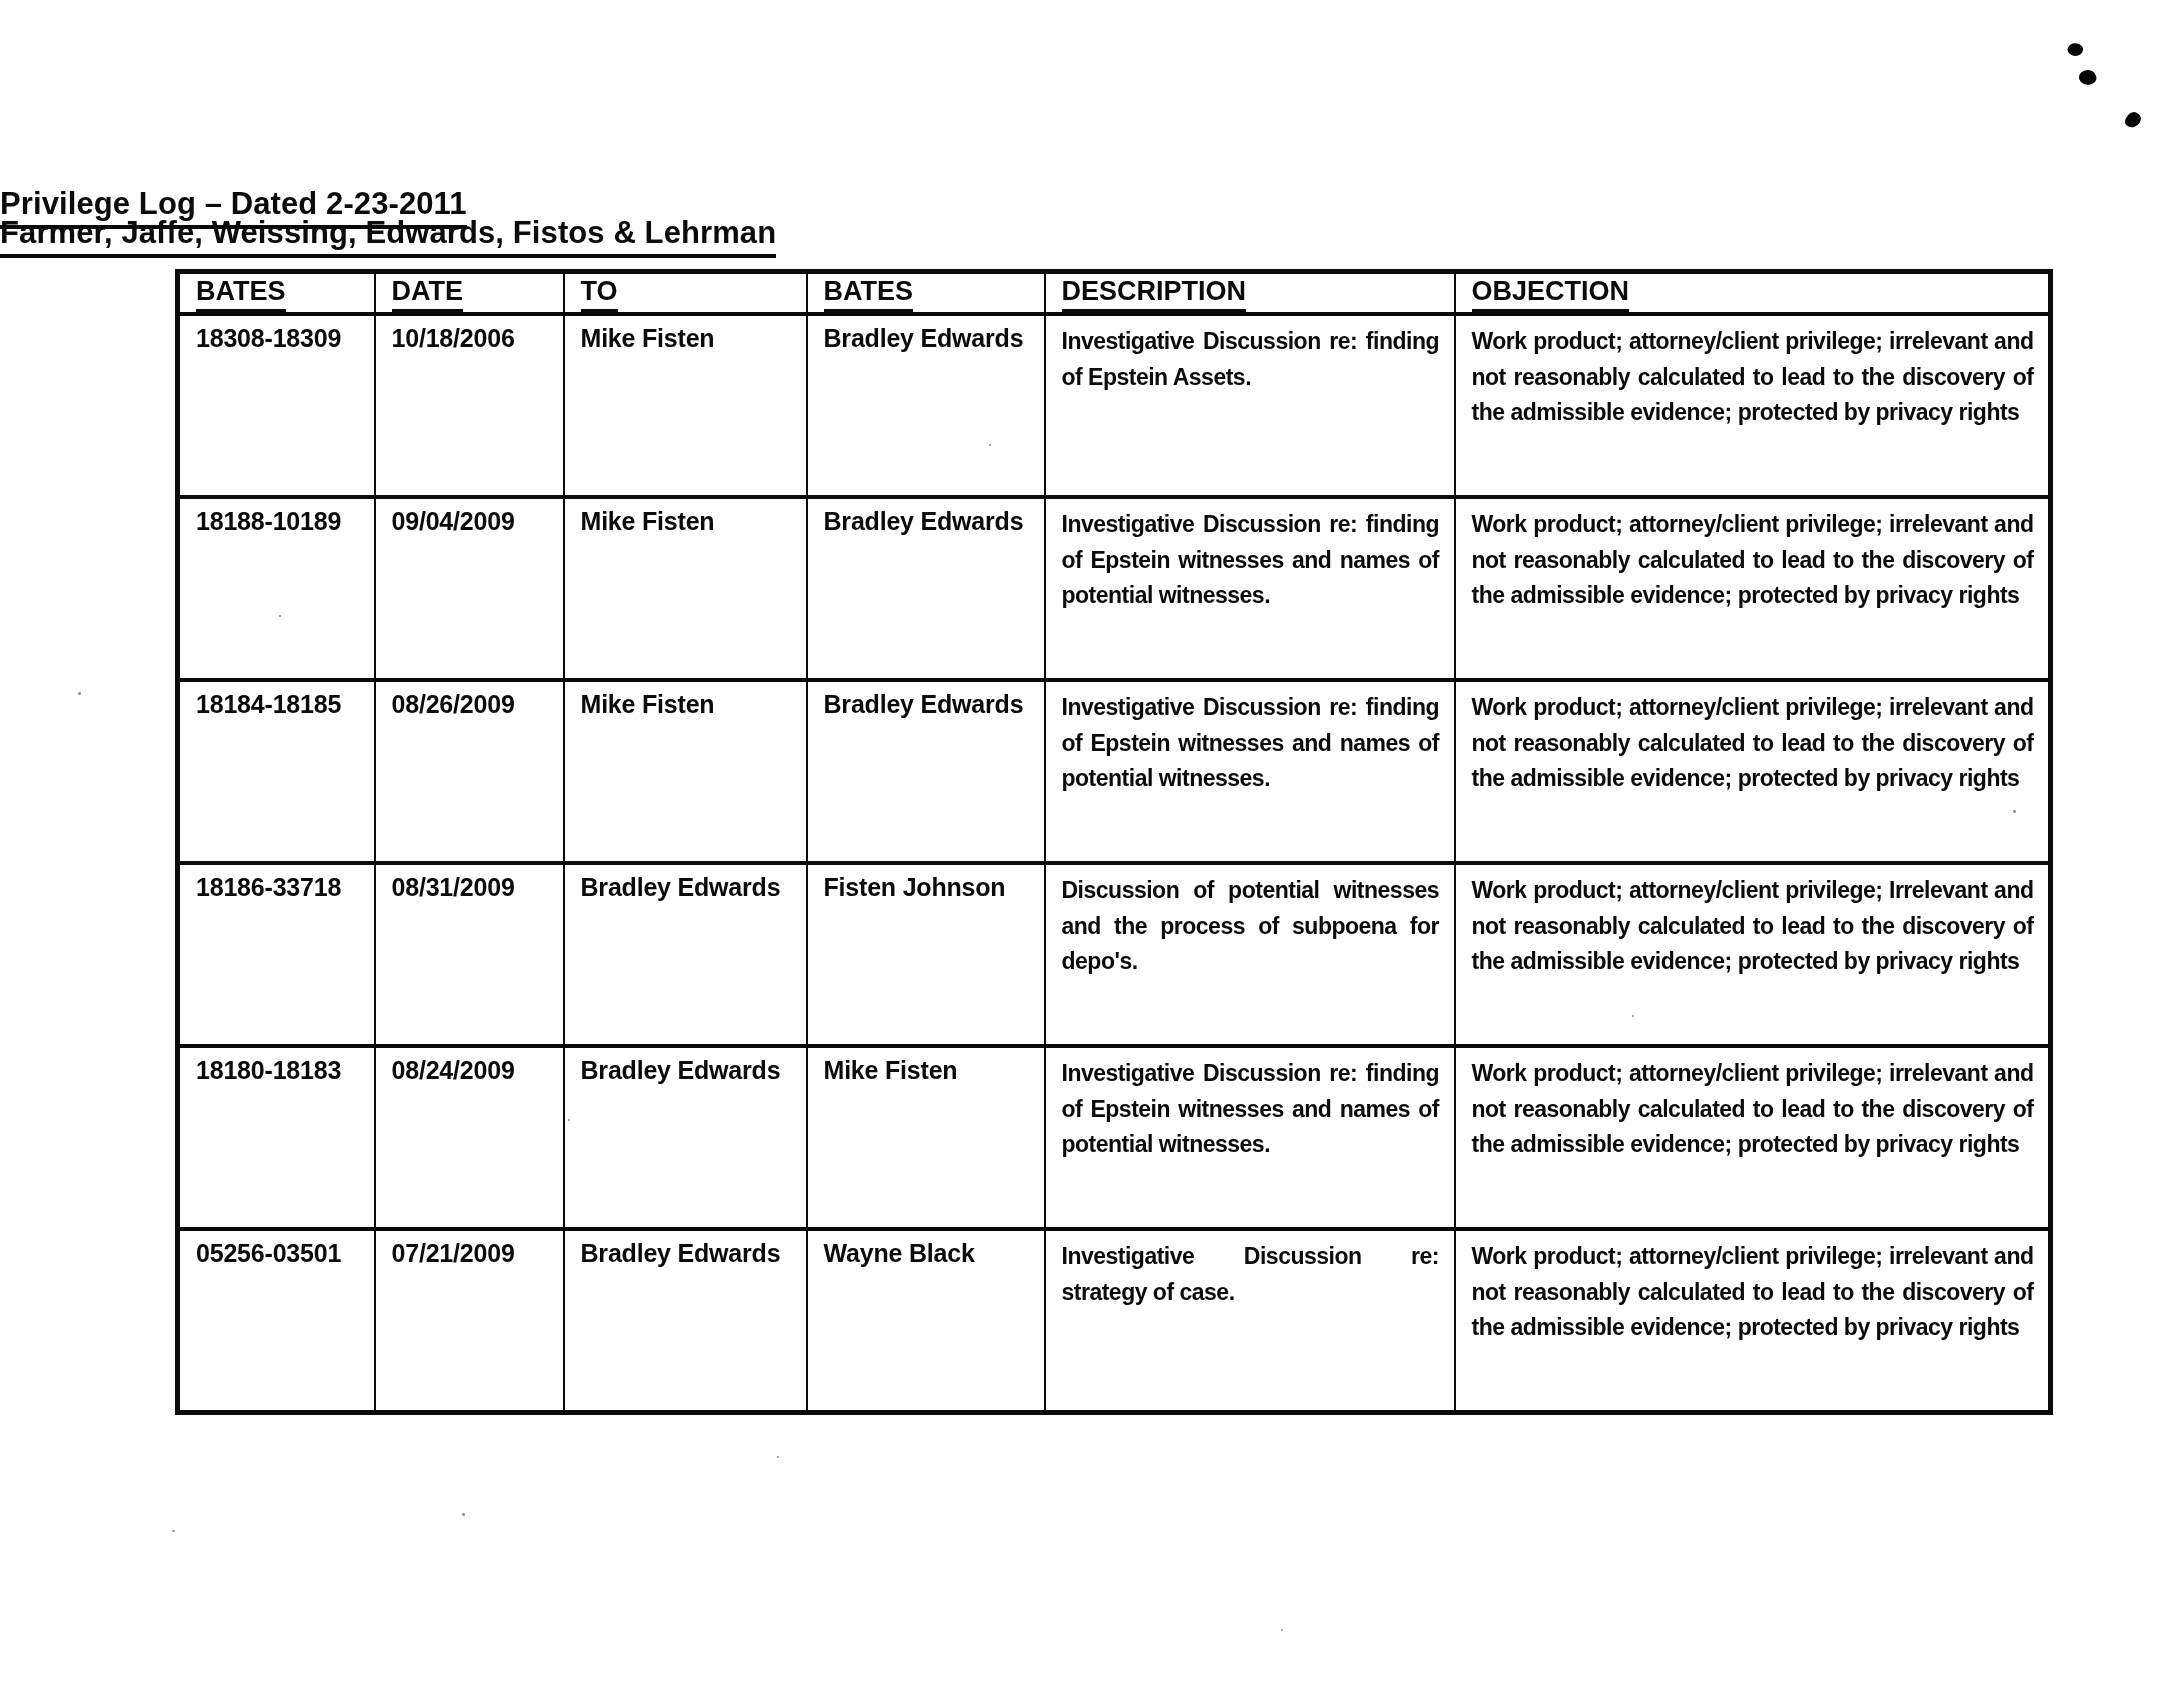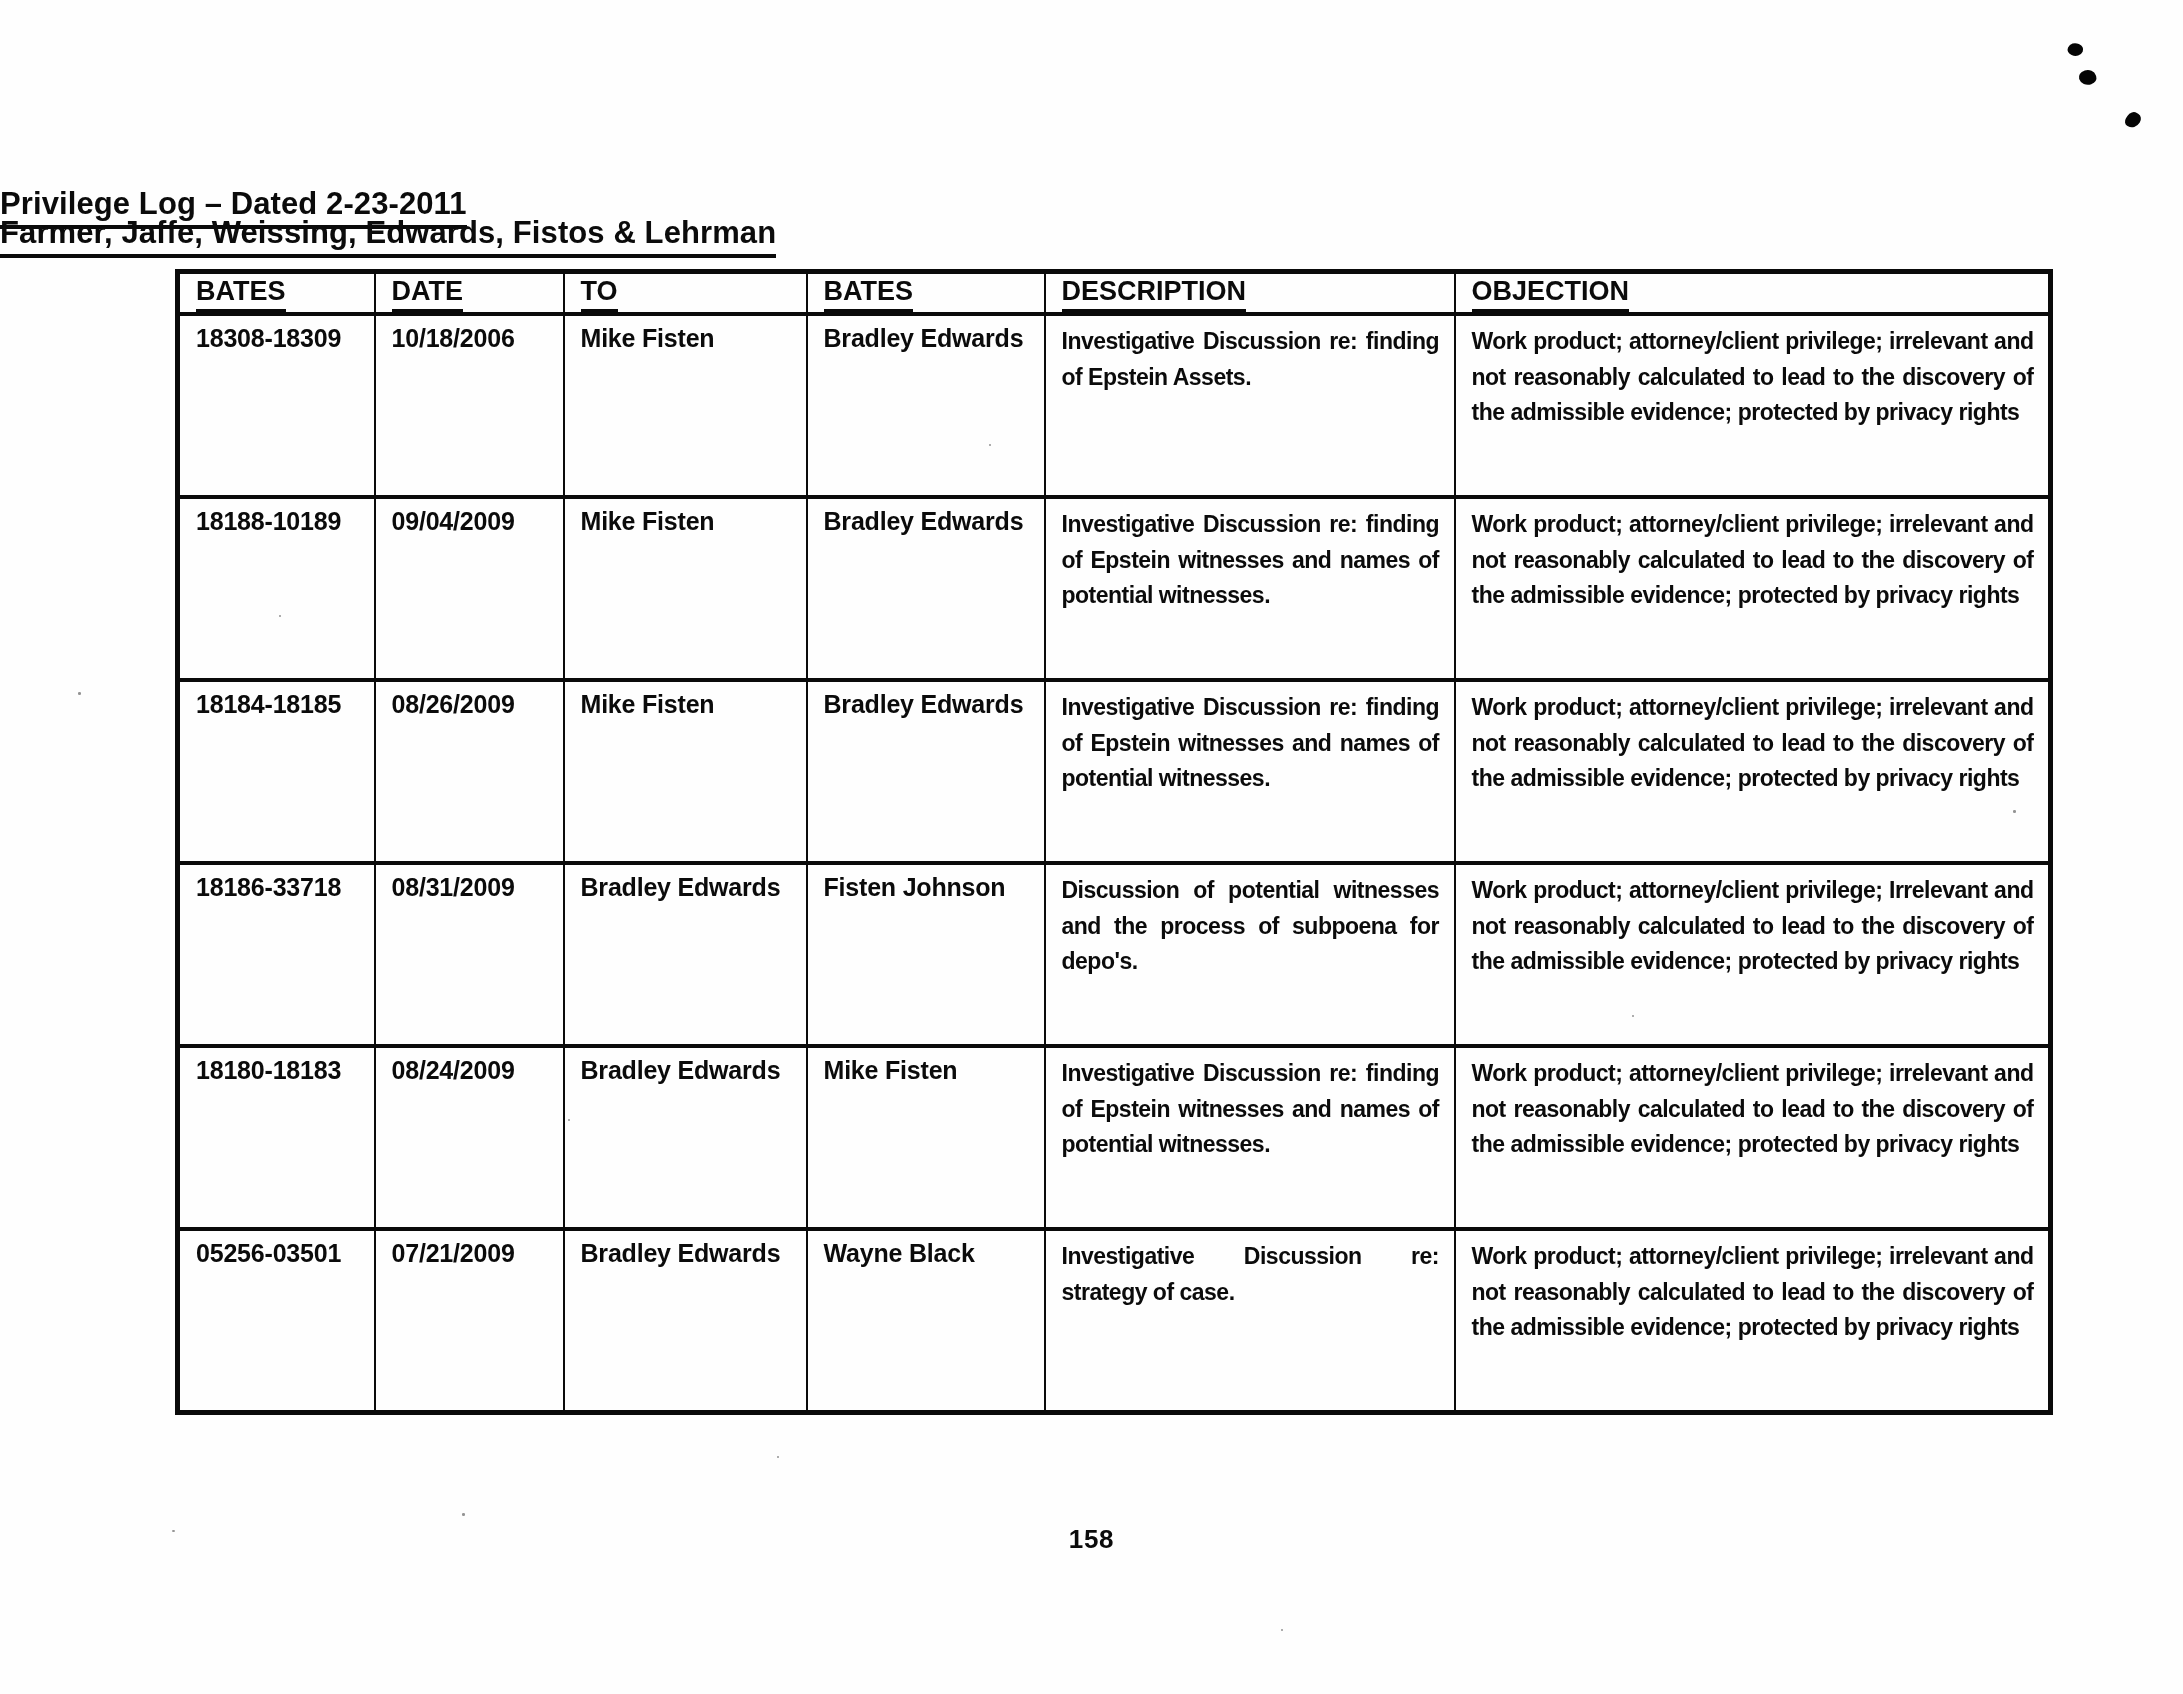--- a/index.html
+++ b/index.html
@@ -161,21 +161,20 @@
         <td class="c-bates">05256-03501</td>
         <td class="c-date">07/21/2009</td>
         <td class="c-to">Bradley Edwards</td>
         <td class="c-from">Wayne Black</td>
         <td class="c-desc">Investigative Discussion re: strategy of case.</td>
         <td class="c-obj">Work product; attorney/client privilege; irrelevant and not reasonably calculated to lead to the discovery of the admissible evidence; protected by privacy rights</td>
       </tr>
     </tbody>
   </table>
 
-  <div class="page-number">158</div>
 
   <div class="blob blob-1"></div>
   <div class="blob blob-2"></div>
   <div class="blob blob-3"></div>
 
   <div class="speck" style="left:78px;top:692px;width:2.6px;height:2.6px;"></div>
   <div class="speck" style="left:279px;top:615px;width:2px;height:2px;"></div>
   <div class="speck" style="left:462px;top:1513px;width:2.6px;height:2.6px;"></div>
   <div class="speck" style="left:777px;top:1456px;width:2px;height:2px;"></div>
   <div class="speck" style="left:989px;top:444px;width:2px;height:2px;"></div>

